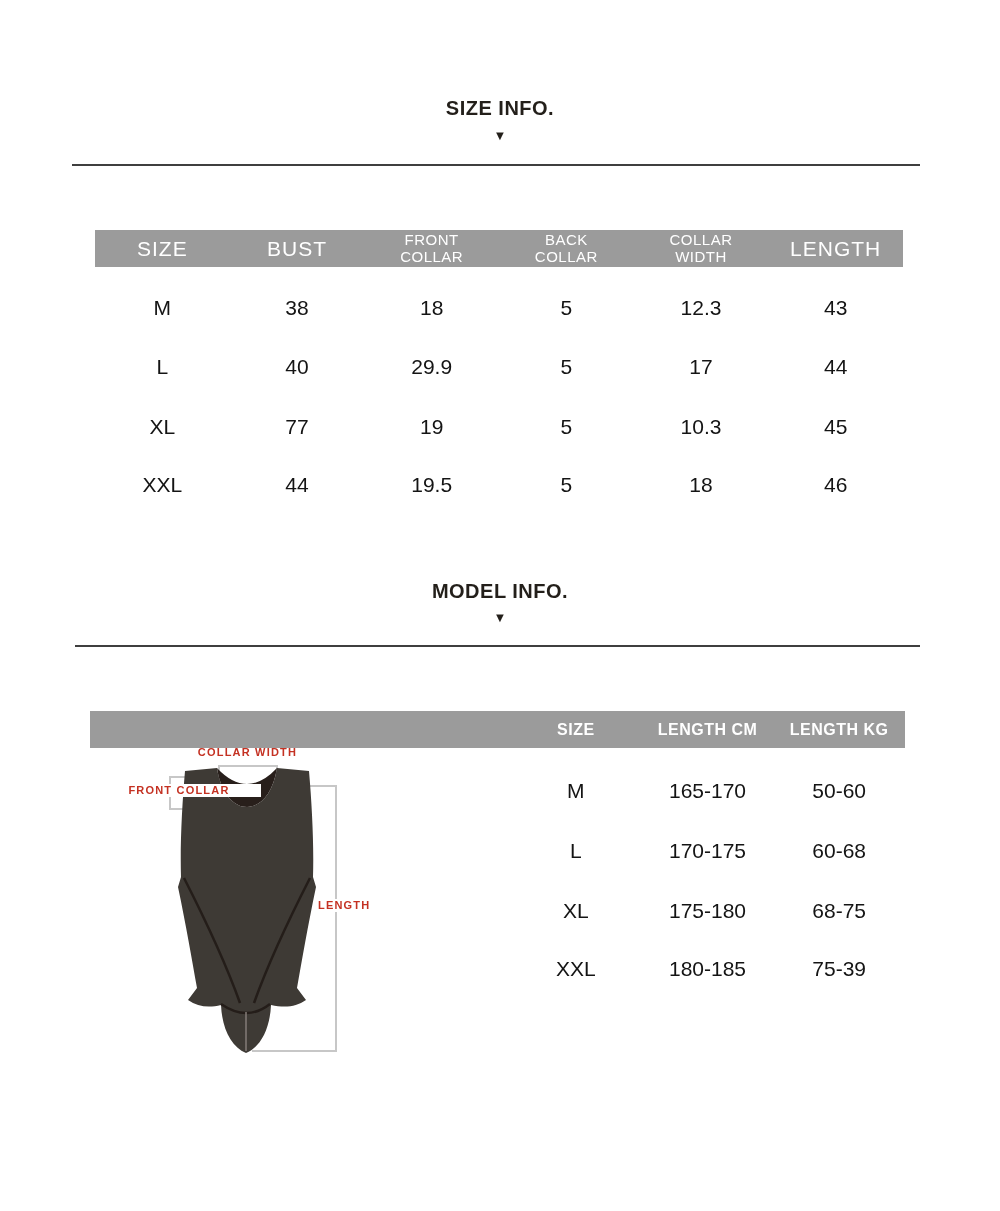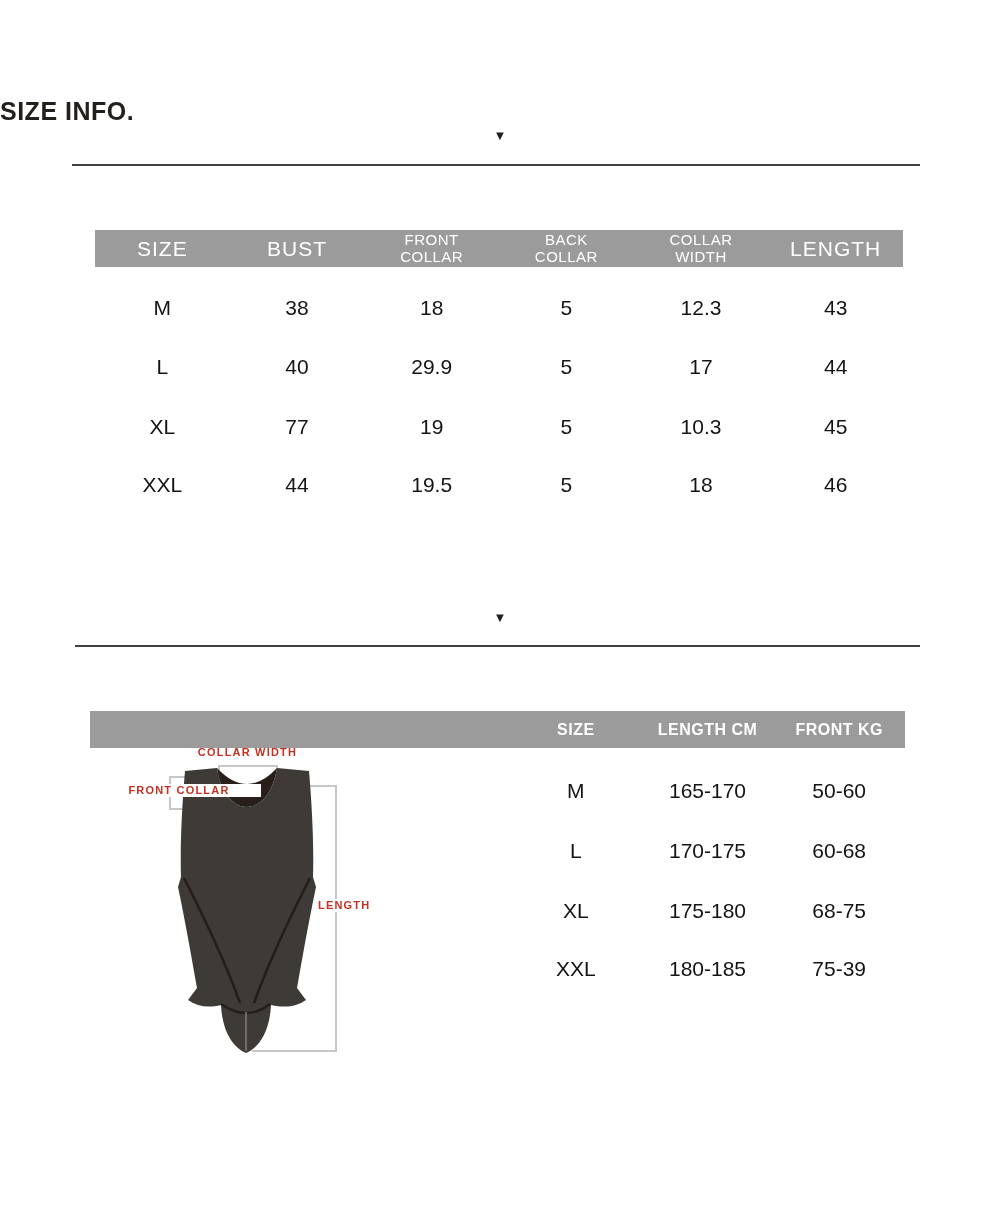--- a/index.html
+++ b/index.html
@@ -3,22 +3,22 @@
 <meta charset="utf-8">
 <style>
   html,body { margin:0; padding:0; background:#ffffff; }
   .page {
     position:relative; width:1000px; height:1211px; background:#ffffff;
     font-family:"Liberation Sans", sans-serif; overflow:hidden;
   }
   .abs { position:absolute; }
 
   .section-title {
-    left:0; width:1000px; 
-    font-size:25px; font-weight:700; color:#231f1a; letter-spacing:0.5px;
+    left:0; width:1000px; text-align:center;
+    font-size:20px; font-weight:700; color:#231f1a; letter-spacing:0.5px;
   }
   .tri {
     left:0; width:1000px; text-align:center;
     font-size:13px; color:#231f1a; line-height:14px;
   }
   .divider { height:2px; background:#3f3f3f; }
 
   
   .st-head {
     left:95px; top:230px; width:808px; height:37px; background:#9b9b9b;
@@ -146,28 +146,29 @@
   </div>
   <div class="abs st-row" style="top:463px">
     <div class="st-cell">XXL</div>
     <div class="st-cell">44</div>
     <div class="st-cell">19.5</div>
     <div class="st-cell">5</div>
     <div class="st-cell">18</div>
     <div class="st-cell">46</div>
   </div>
 
+  <div class="abs section-title" style="top:580px">MODEL INFO.</div>
   <div class="abs tri" style="top:611px">▼</div>
   <div class="abs divider" style="left:75px; top:645px; width:845px;"></div>
 
   <div class="abs mt-head">
     <div class="mt-cols">
       <div class="mt-col">SIZE</div>
       <div class="mt-col">LENGTH CM</div>
-      <div class="mt-col">FRONT KG</div>
+      <div class="mt-col">LENGTH KG</div>
     </div>
   </div>
 
   <div class="abs mt-row" style="top:769px">
     <div class="mt-cell">M</div>
     <div class="mt-cell">165-170</div>
     <div class="mt-cell">50-60</div>
   </div>
   <div class="abs mt-row" style="top:829px">
     <div class="mt-cell">L</div>

